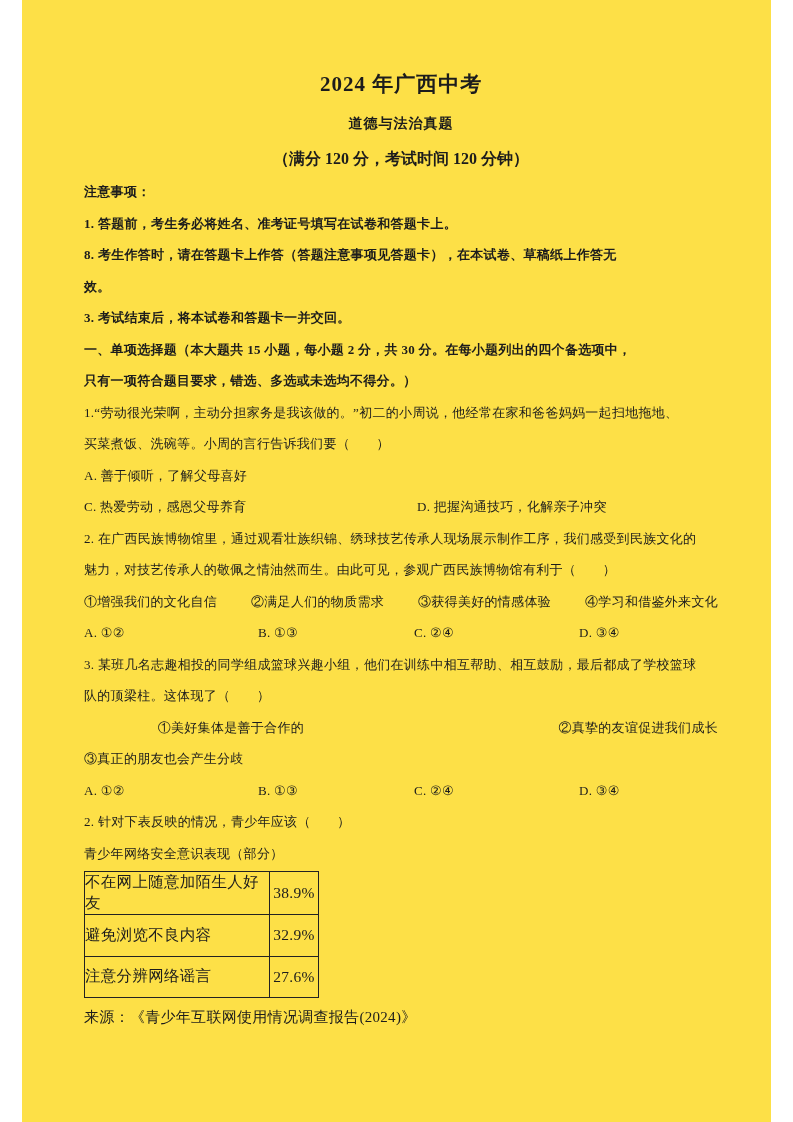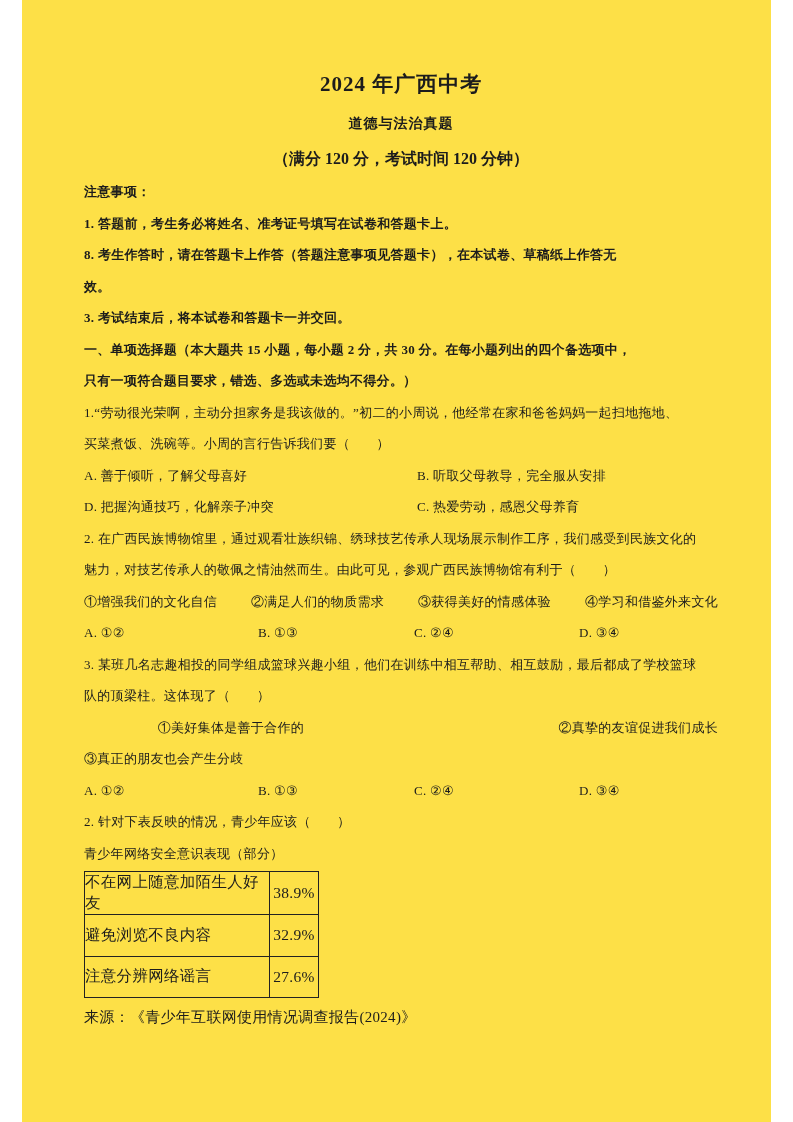--- a/index.html
+++ b/index.html
@@ -93,25 +93,24 @@
   <div class="line bold">效。</div>
   <div class="line bold">3. 考试结束后，将本试卷和答题卡一并交回。</div>
 
   <div class="line bold">一、单项选择题（本大题共 15 小题，每小题 2 分，共 30 分。在每小题列出的四个备选项中，</div>
   <div class="line bold">只有一项符合题目要求，错选、多选或未选均不得分。）</div>
 
   <div class="line">1.“劳动很光荣啊，主动分担家务是我该做的。”初二的小周说，他经常在家和爸爸妈妈一起扫地拖地、</div>
   <div class="line">买菜煮饭、洗碗等。小周的言行告诉我们要（　　）</div>
   <div class="line cols-ab">
     <span>A. 善于倾听，了解父母喜好</span>
-    <span>B. 听取父母教导，完全服从安排</span>
   </div>
   <div class="line cols-ab">
+    <span>C. 热爱劳动，感恩父母养育</span>
     <span>D. 把握沟通技巧，化解亲子冲突</span>
-    <span>C. 热爱劳动，感恩父母养育</span>
   </div>
 
   <div class="line">2. 在广西民族博物馆里，通过观看壮族织锦、绣球技艺传承人现场展示制作工序，我们感受到民族文化的</div>
   <div class="line">魅力，对技艺传承人的敬佩之情油然而生。由此可见，参观广西民族博物馆有利于（　　）</div>
   <div class="line spread">
     <span>①增强我们的文化自信</span>
     <span>②满足人们的物质需求</span>
     <span>③获得美好的情感体验</span>
     <span>④学习和借鉴外来文化</span>
   </div>

